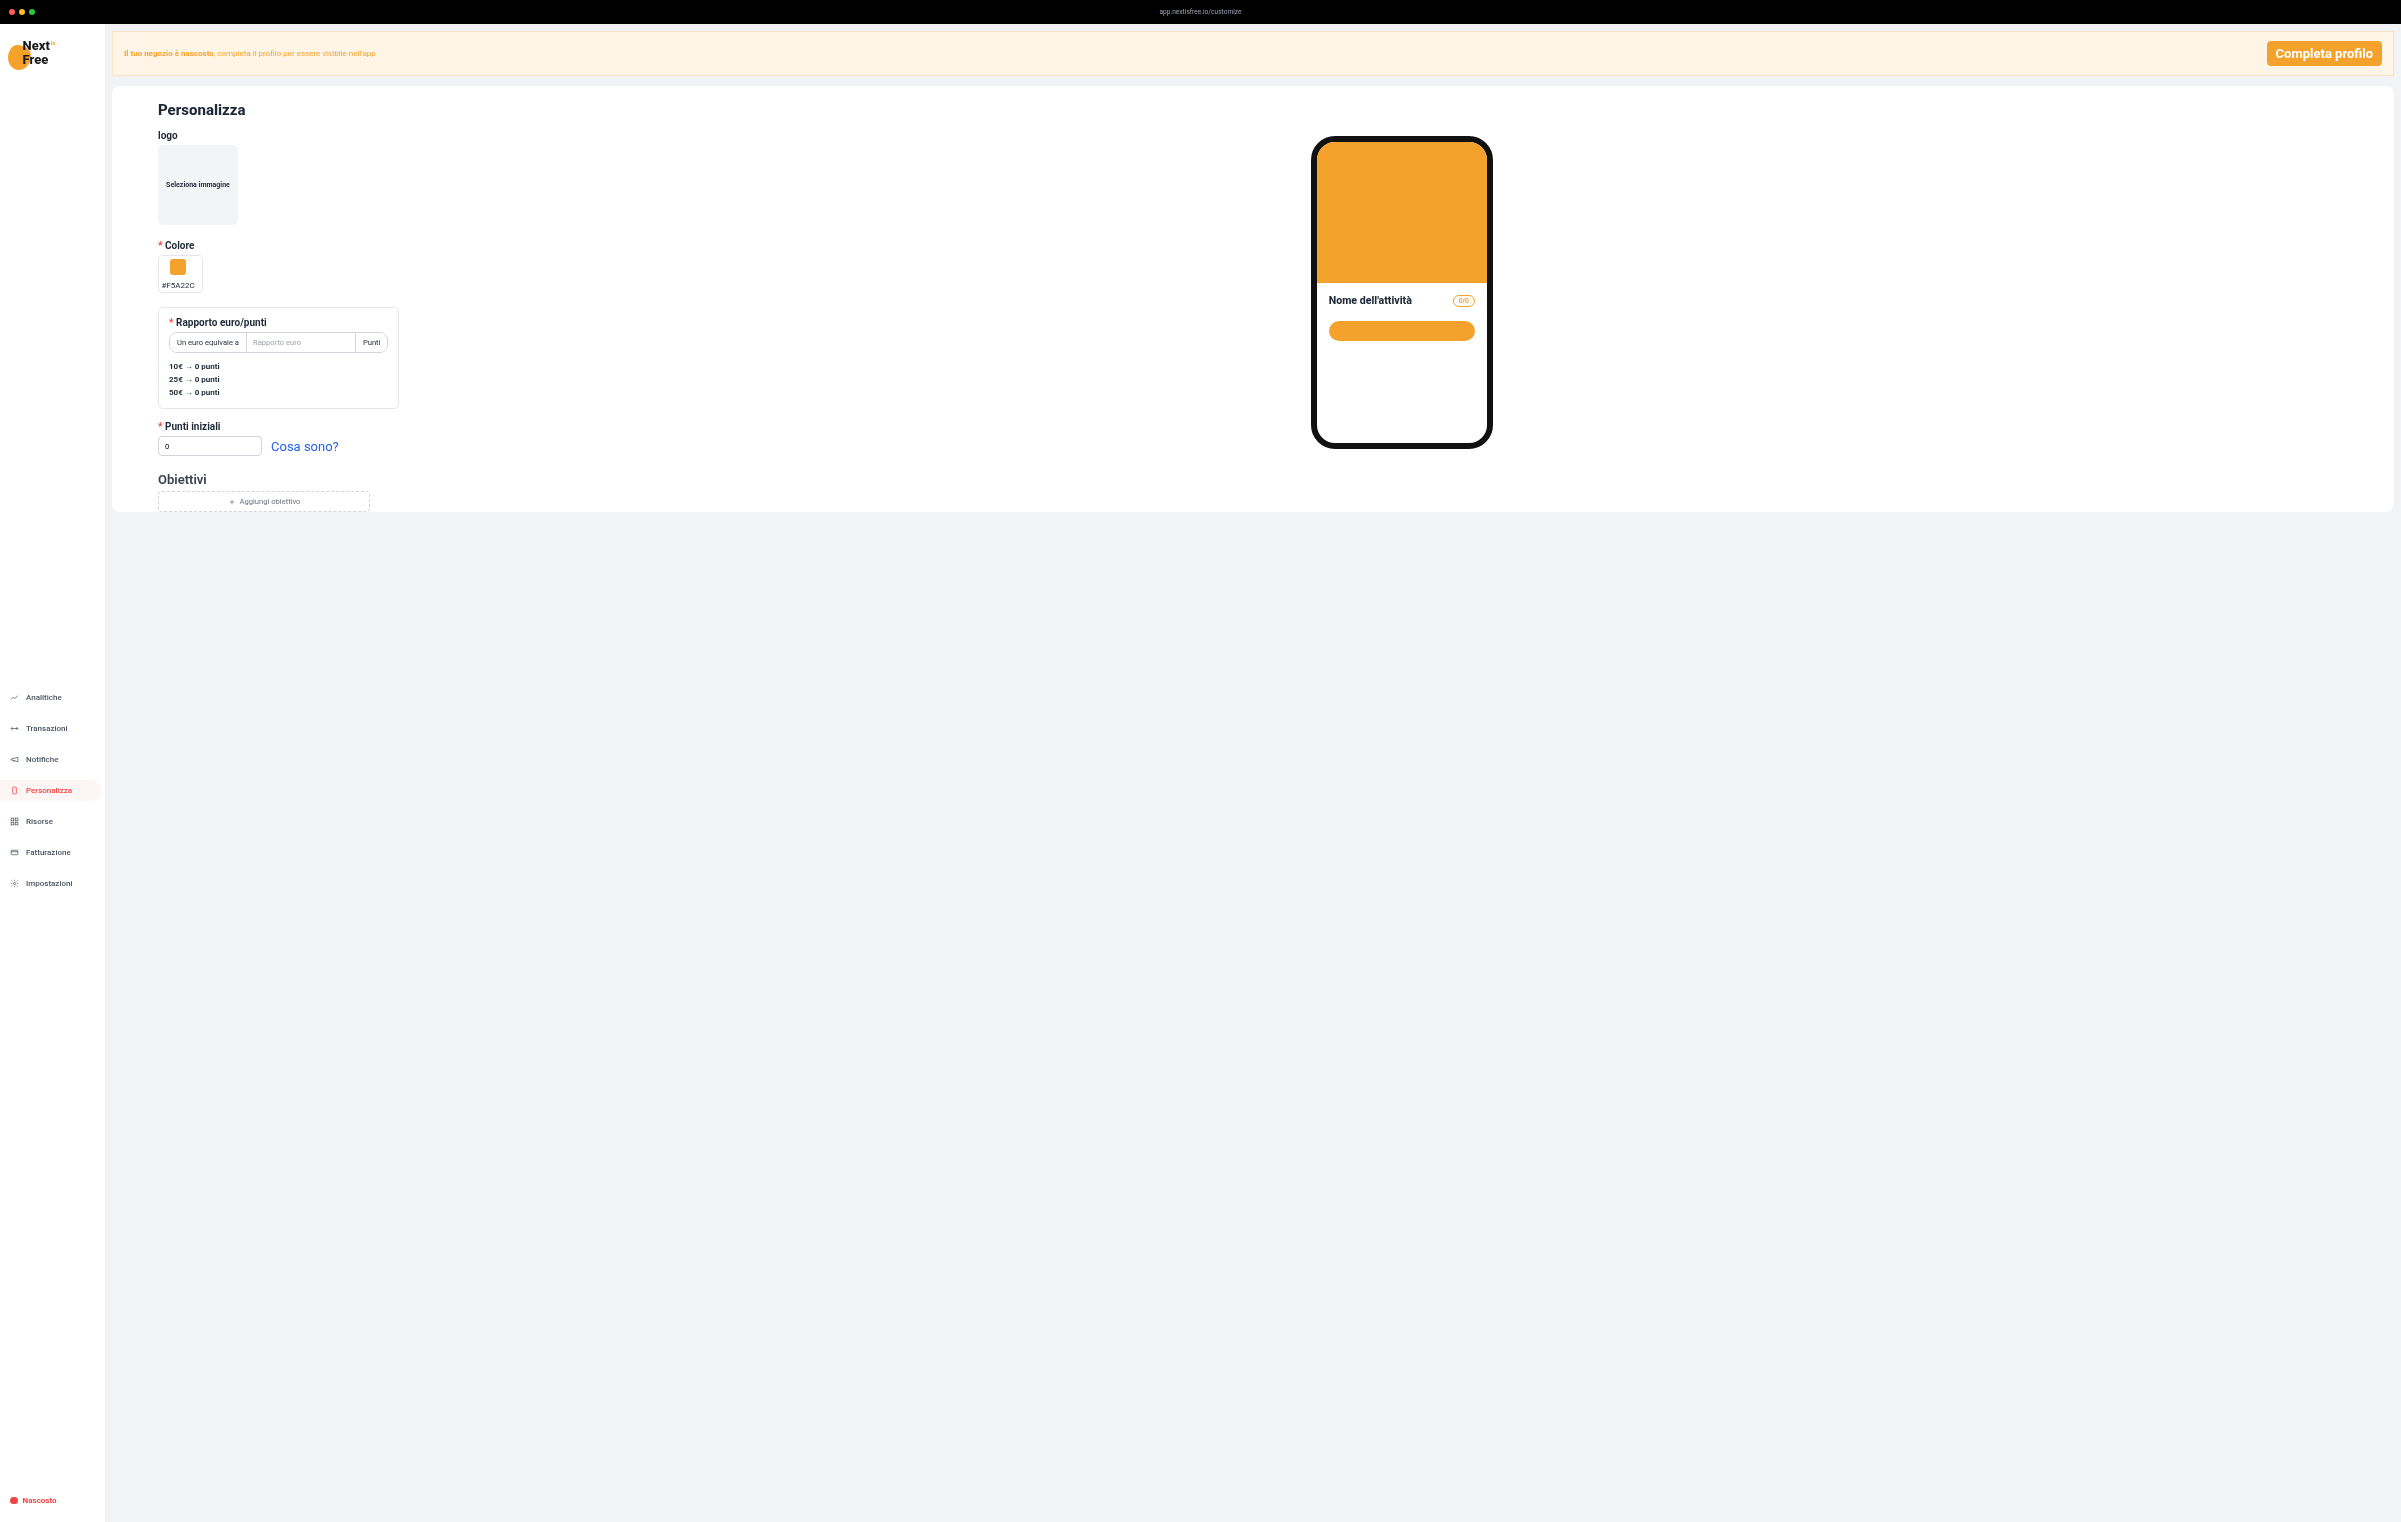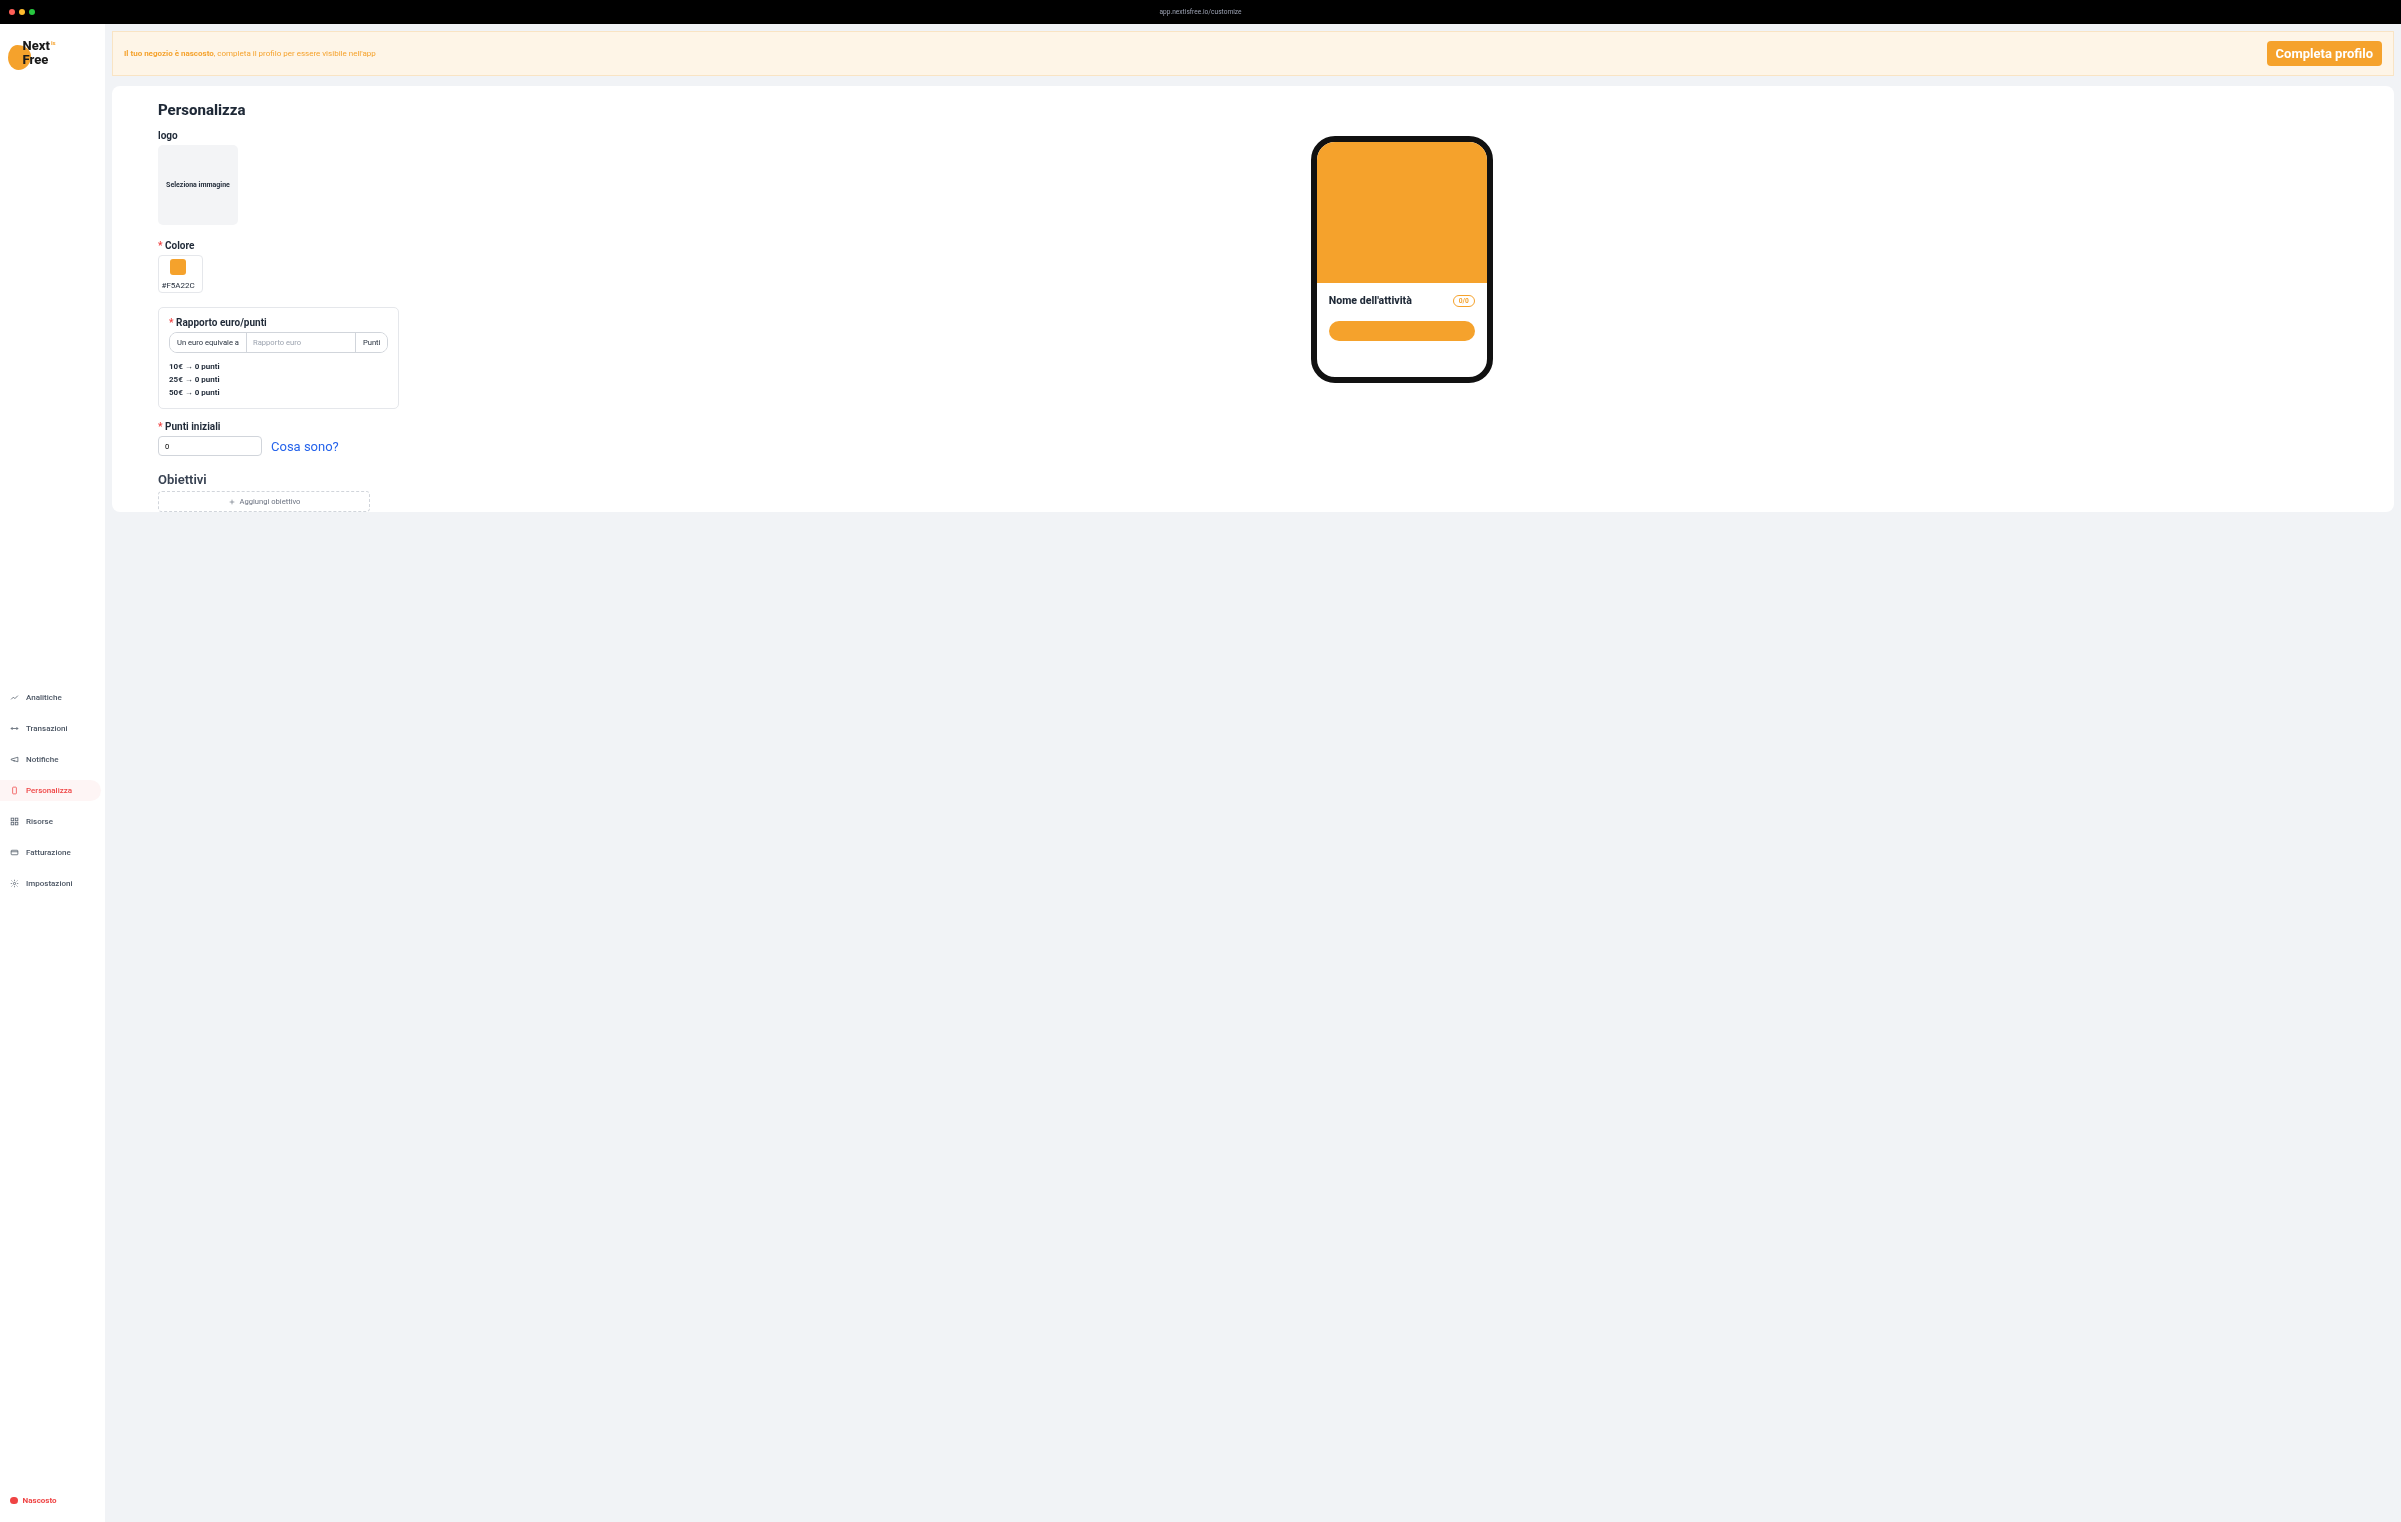--- a/index.html
+++ b/index.html
@@ -56,21 +56,21 @@
 .examples div { font-size:8px; font-weight:700; color:#1f2937; line-height:1.6; }
 
 .pts-row { display:flex; align-items:center; gap:9px; }
 .pts-row input { width:104px; padding:4.5px 6px; border:0.5px solid #d1d5db; border-radius:4px; font-size:7.6px; }
 .link { color:#2563eb; font-size:13px; cursor:pointer; }
 
 .obj-label { font-size:13px; font-weight:600; color:#374151; margin:16px 0 4px; }
 .add-obj { width:100%; max-width:212px; border:0.5px dashed #d1d5db; border-radius:4px; padding:5px; display:flex; align-items:center; justify-content:center; gap:4px; color:#6b7280; font-size:7.6px; cursor:pointer; background:#fff; }
 
 .preview { flex:1; display:flex; justify-content:center; padding-top:35px; }
-.phone { width:182px; height:247px; border:6px solid #111; border-radius:24px; background:#fff; overflow:hidden; }
+.phone { width:182px; height:313px; border:6px solid #111; border-radius:24px; background:#fff; overflow:hidden; }
 .phone-hero { height:141px; }
 .phone-body { padding:11px 12px; }
 .phone-title-row { display:flex; justify-content:space-between; align-items:center; margin-bottom:14px; }
 .phone-title { font-size:10.6px; font-weight:800; color:#1f2937; }
 .badge { border:1px solid #f5a22c; color:#f5a22c; border-radius:505px; padding:1px 5px; font-size:6.6px; font-weight:700; }
 .phone-bar { height:20px; border-radius:505px; }
 </style>
 </head>
 <body>
 

